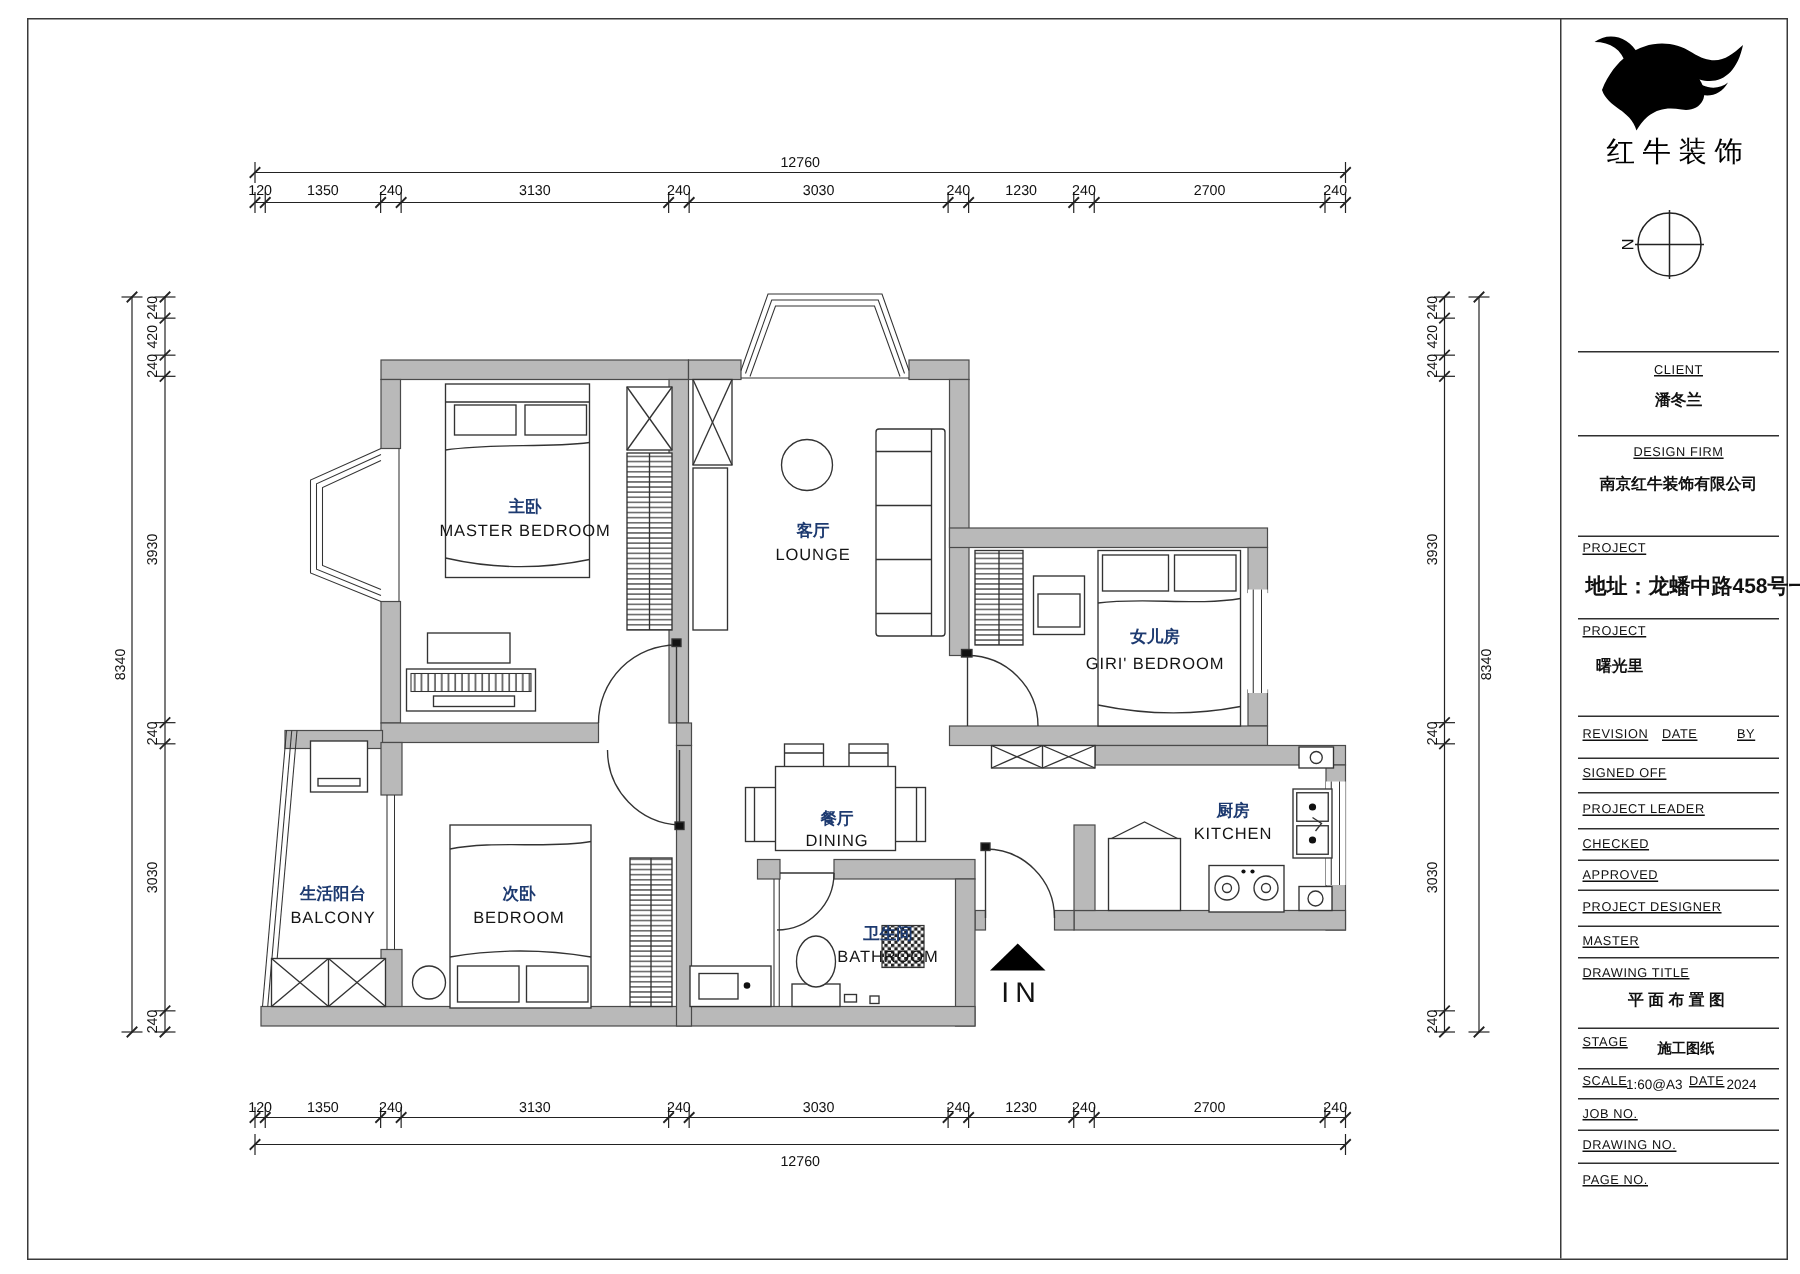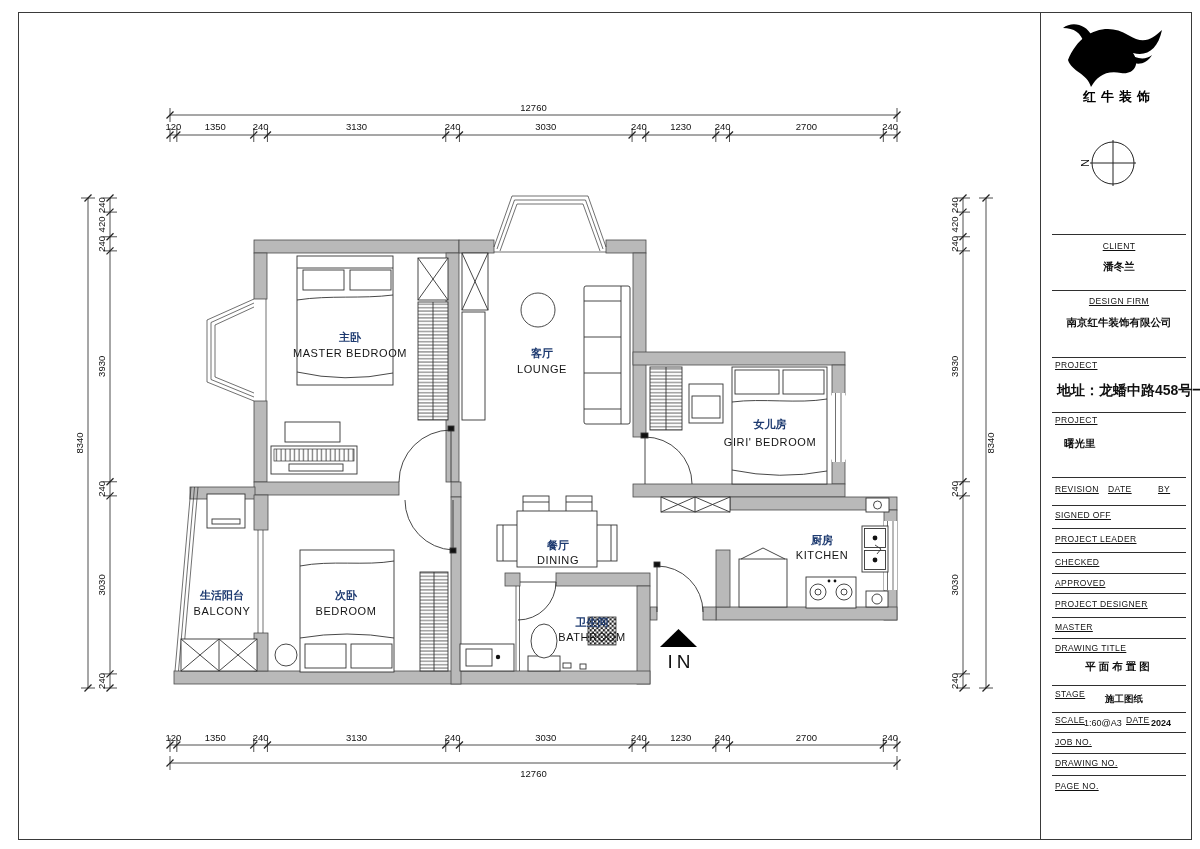--- a/index.html
+++ b/index.html
@@ -5,21 +5,21 @@
   html,body{margin:0;padding:0;background:#e8e8e8;}
   .page{position:relative;width:1200px;height:849px;background:#ffffff;overflow:hidden;
         font-family:"Liberation Sans", sans-serif;}
   .frame{position:absolute;left:18px;top:12px;width:1172px;height:826px;border:1.4px solid #3a3a3a;}
   .tb-sep{position:absolute;left:1040px;top:12px;width:1px;height:827px;background:#3a3a3a;}
   .tb-hr{position:absolute;left:1052px;width:134px;height:0;border-top:1px solid #2f2f2f;}
   .tb-lab{position:absolute;font-size:8.5px;color:#111;letter-spacing:0.4px;white-space:nowrap;text-decoration:underline;}
   .tb-val{position:absolute;font-size:10.5px;color:#111;font-weight:700;white-space:nowrap;}
   .tb-center{left:1052px;width:134px;text-align:center;}
   .logo-cn{position:absolute;left:1052px;top:88px;width:134px;text-align:center;
-           font-size:13px;font-weight:700;letter-spacing:5px;color:#000;}
+           font-size:19px;font-weight:400;letter-spacing:5px;color:#000;}
   svg text{font-family:"Liberation Sans", sans-serif;}
   .wallr{fill:var(--wall,#b9b9b9);stroke:#4a4a4a;stroke-width:0.8;}
   .fw{fill:#ffffff;stroke:#333;stroke-width:0.9;}
   .fn{fill:none;stroke:#333;stroke-width:0.9;}
   .thin{fill:none;stroke:#333;stroke-width:0.7;}
   .dl{stroke:#222;stroke-width:0.8;}
   .ds{stroke:#222;stroke-width:1.2;}
   .dt{font-size:9.5px;fill:#111;}
   .lbl-cn{font-size:11px;fill:var(--cnlbl,#1d3a70);font-weight:700;text-anchor:middle;}
   .lbl-en{font-size:11px;fill:#141414;text-anchor:middle;letter-spacing:0.6px;}
@@ -511,17 +511,17 @@
   <div class="tb-lab" style="left:1055px;top:578px">APPROVED</div>
   <div class="tb-lab" style="left:1055px;top:599px">PROJECT DESIGNER</div>
   <div class="tb-lab" style="left:1055px;top:622px">MASTER</div>
   <div class="tb-lab" style="left:1055px;top:643px">DRAWING TITLE</div>
   <div class="tb-val tb-center" style="top:660px;letter-spacing:3px">平面布置图</div>
   <div class="tb-lab" style="left:1055px;top:689px">STAGE</div>
   <div class="tb-val" style="left:1105px;top:693px;font-size:9.5px">施工图纸</div>
   <div class="tb-lab" style="left:1055px;top:715px">SCALE</div>
   <div class="tb-val" style="left:1084px;top:718px;font-size:9px;font-weight:400">1:60@A3</div>
   <div class="tb-lab" style="left:1126px;top:715px">DATE</div>
-  <div class="tb-val" style="left:1151px;top:718px;font-size:9px;font-weight:700">2024</div>
+  <div class="tb-val" style="left:1151px;top:718px;font-size:9px;font-weight:400">2024</div>
   <div class="tb-lab" style="left:1055px;top:737px">JOB NO.</div>
   <div class="tb-lab" style="left:1055px;top:758px">DRAWING NO.</div>
   <div class="tb-lab" style="left:1055px;top:781px">PAGE NO.</div>
 </div>
 
 </body></html>

